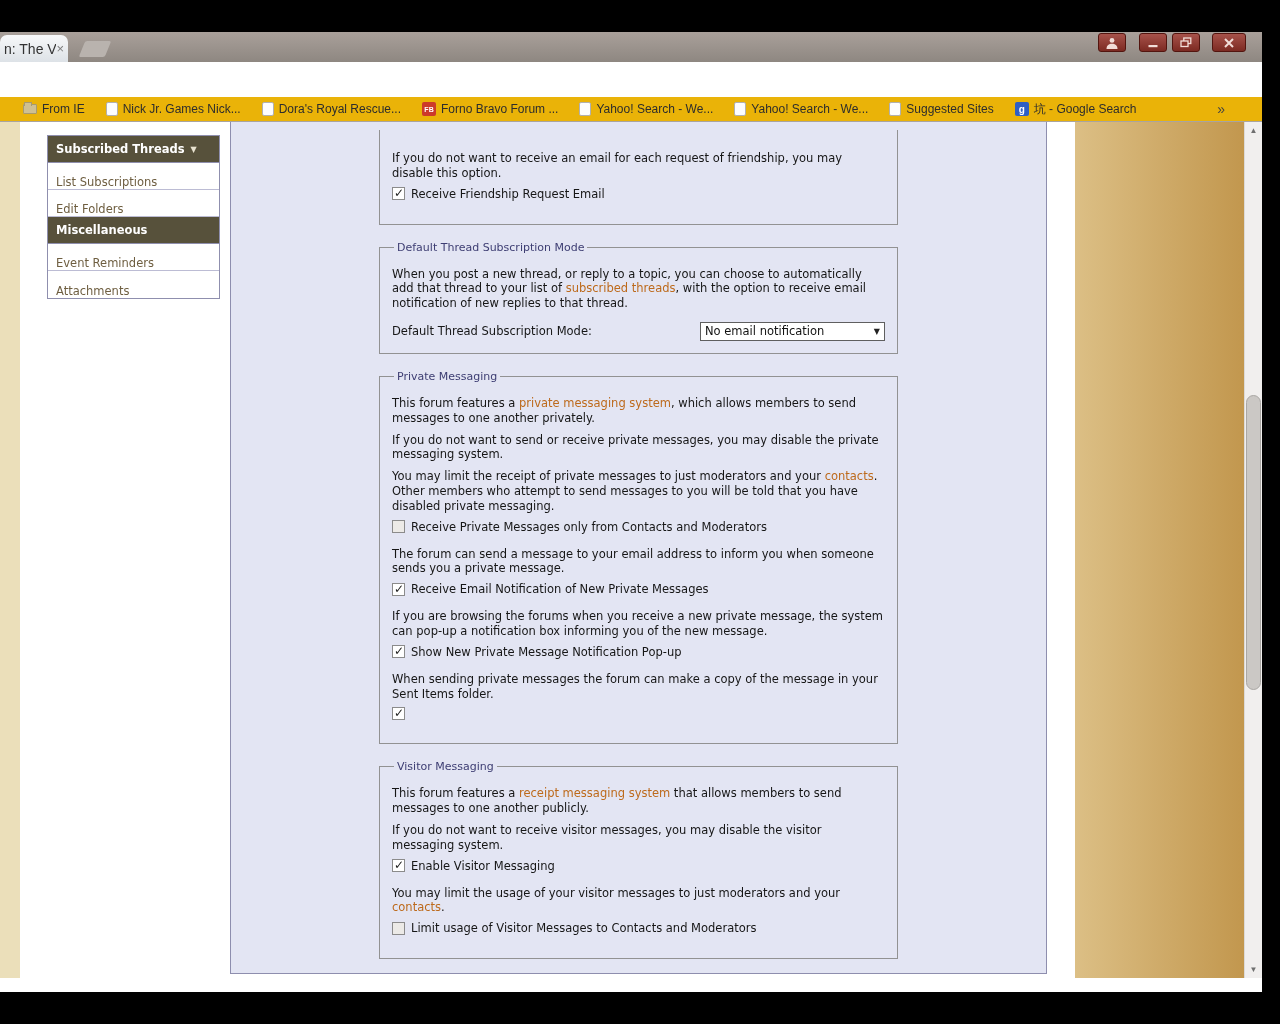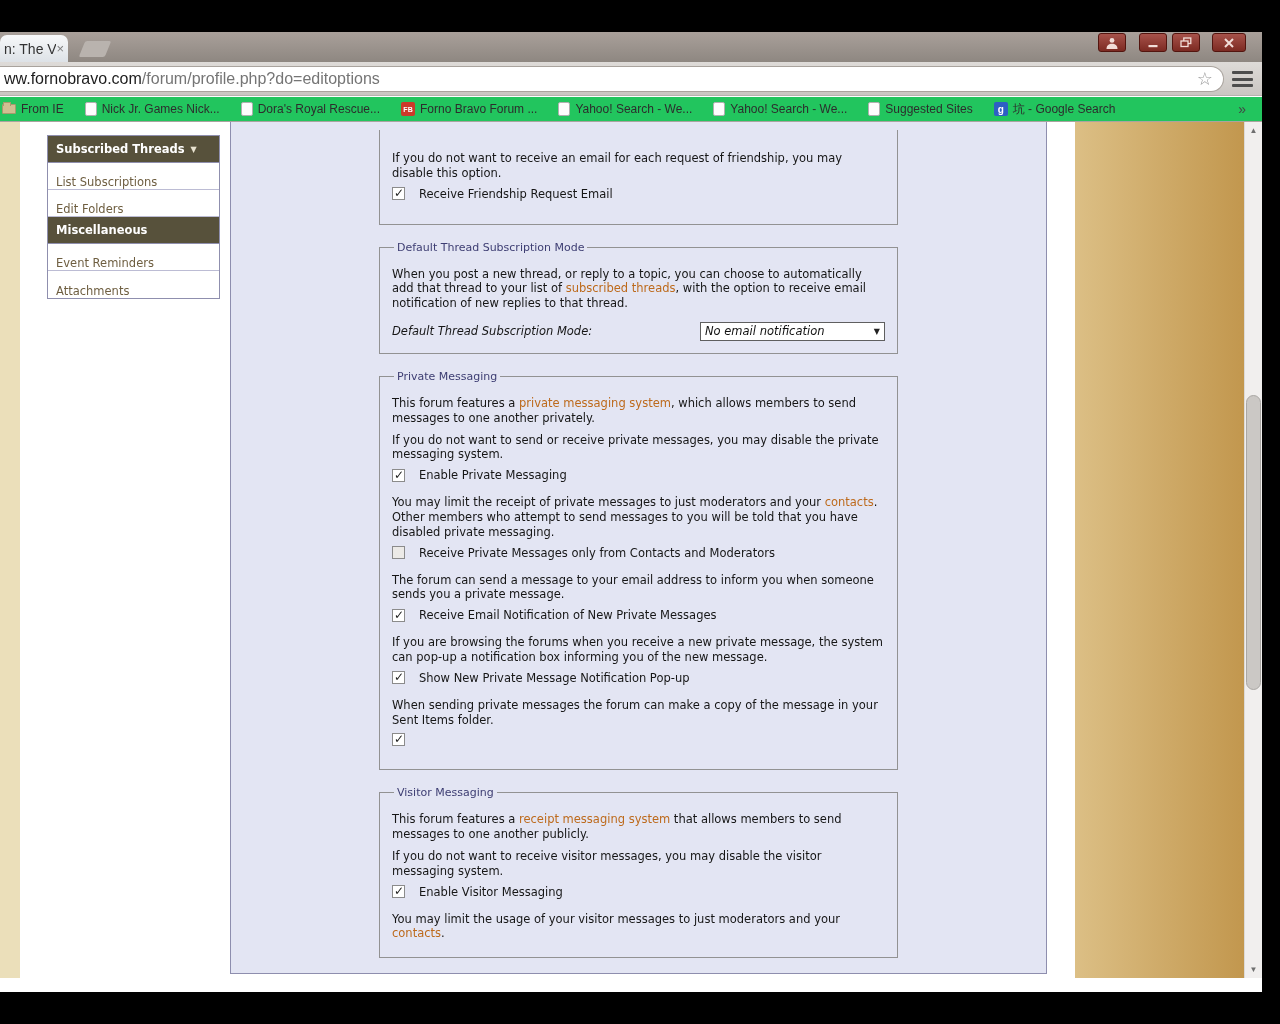--- a/index.html
+++ b/index.html
@@ -32,22 +32,22 @@
                border:1px solid #a9a39d; border-left:none; border-radius:0 13px 13px 0;
                display:flex; align-items:center; padding:0 34px 0 4px; }
   .url-host { font-size:16px; color:#1c1c1c; white-space:nowrap; }
   .url-path { font-size:16px; color:#757575; white-space:nowrap; }
   .star { position:absolute; right:10px; top:1px; font-size:18px; color:#9b9b9b; }
   .menu-btn { position:absolute; right:9px; top:9px; width:21px; height:16px;
               display:flex; flex-direction:column; justify-content:space-between; }
   .menu-btn i { display:block; height:3px; background:#4d4d4d; border-radius:1px; }
 
   
-  .bookmarks-bar { position:absolute; left:0; top:65px; width:100%; height:25px; background:#22c55e;
-                   border-bottom:1px solid #a9a49f; display:flex; align-items:center; padding:0 2px; }
+  .bookmarks-bar { position:absolute; left:0; top:65px; width:100%; height:25px; background:#eab308;
+                   border-bottom:1px solid #a9a49f; display:flex; align-items:center; padding:0 23px; }
   .bm { display:flex; align-items:center; margin-right:21px; white-space:nowrap; }
   .bm-label { font-size:12px; color:#2d2d2d; }
   .bm-icon { margin-right:5px; flex:none; }
   .page-icon { width:12px; height:14px; background:#fdfdfd; border:1px solid #b0b0b0; border-radius:2px; }
   .folder-icon { width:14px; height:10px; background:#cfc092; border:1px solid #a79a6d; border-radius:1px; position:relative; }
   .folder-icon::before { content:""; position:absolute; left:0; top:-3px; width:6px; height:3px; background:#cfc092; border:1px solid #a79a6d; border-bottom:none; }
   .fav-fb { width:14px; height:14px; background:#cc3a2a; color:#fff; font-size:7px; font-weight:bold;
             display:flex; align-items:center; justify-content:center; border-radius:2px; }
   .fav-google { width:14px; height:14px; background:#2e5fc4; color:#fff; font-size:10px; font-weight:bold;
                 display:flex; align-items:center; justify-content:center; border-radius:2px; }
@@ -86,22 +86,22 @@
   fieldset.first { border-top:none; margin-top:0; padding-top:14px; }
   legend { font-size:11px; color:#3d3d72; padding:0 3px; margin-left:2px; }
   .panel p { font-size:11.5px; line-height:14.8px; color:#161616; margin:7px 0 6px; }
   a.link { color:#bd6a1c; text-decoration:none; cursor:pointer; }
   .cb-row { display:flex; align-items:center; margin:0 0 13px; }
   .checkbox { width:13px; height:13px; border:1px solid #8b8b8b; background:#eceae7; margin-right:6px;
               position:relative; flex:none; }
   .checkbox.checked { background:#fff; }
   .checkbox.checked::after { content:"✓"; position:absolute; left:1px; top:-2px; font-size:12px;
                              color:#222; font-weight:bold; }
-  .cb-label { font-size:11.5px; color:#161616;margin-left:8px; }
-  .select-row { display:flex; align-items:center; justify-content:space-between; margin:11px 0 2px;font-style:italic; }
+  .cb-label { font-size:11.5px; color:#161616; }
+  .select-row { display:flex; align-items:center; justify-content:space-between; margin:11px 0 2px; }
   .select-label { font-size:11.5px; color:#161616; }
   .select { width:185px; height:19px; background:#fff; border:1px solid #5f5f5f; display:flex;
             align-items:center; justify-content:space-between; padding:0 4px; font-size:11.5px; color:#111; }
   .select-arrow { font-size:8px; color:#222; }
 </style>
 </head>
 <body>
 
 <div class="browser-window">
 
@@ -130,32 +130,20 @@
           </svg>
       </div>
       <div class="win-btn close">
         <svg width="12" height="10" viewBox="0 0 12 10">
             <path d="M2 1 L10 9 M10 1 L2 9" stroke="#f2ddd8" stroke-width="2"></path>
           </svg>
       </div>
     </div>
   </div>
 
-  <div class="toolbar">
-    <div class="url-field">
-      <span class="url-host">ww.fornobravo.com</span>
-        <span class="url-path">/forum/profile.php?do=editoptions</span>
-      <span class="star">☆</span>
-    </div>
-    <div class="menu-btn">
-        <i></i>
-        <i></i>
-        <i></i>
-      </div>
-  </div>
 
   <div class="bookmarks-bar">
     <div class="bm">
       <span class="bm-icon folder-icon"></span>
       <span class="bm-label">From IE</span>
     </div>
     <div class="bm">
       <span class="bm-icon page-icon"></span>
       <span class="bm-label">Nick Jr. Games Nick...</span>
     </div>
@@ -231,24 +219,20 @@
             <span>No email notification</span>
             <span class="select-arrow">▼</span>
           </div>
         </div>
       </fieldset>
 
       <fieldset>
         <legend>Private Messaging</legend>
         <p><span>This forum features a </span><a class="link">private messaging system</a><span>, which allows members to send messages to one another privately.</span></p>
         <p>If you do not want to send or receive private messages, you may disable the private messaging system.</p>
-        <div class="cb-row">
-          <span class="checkbox checked"></span>
-          <span class="cb-label">Enable Private Messaging</span>
-        </div>
         <p><span>You may limit the receipt of private messages to just moderators and your </span><a class="link">contacts</a><span>. Other members who attempt to send messages to you will be told that you have disabled private messaging.</span></p>
         <div class="cb-row">
           <span class="checkbox"></span>
           <span class="cb-label">Receive Private Messages only from Contacts and Moderators</span>
         </div>
         <p>The forum can send a message to your email address to inform you when someone sends you a private message.</p>
         <div class="cb-row">
           <span class="checkbox checked"></span>
           <span class="cb-label">Receive Email Notification of New Private Messages</span>
         </div>
@@ -265,20 +249,24 @@
 
       <fieldset>
         <legend>Visitor Messaging</legend>
         <p><span>This forum features a </span><a class="link">receipt messaging system</a><span> that allows members to send messages to one another publicly.</span></p>
         <p>If you do not want to receive visitor messages, you may disable the visitor messaging system.</p>
         <div class="cb-row">
           <span class="checkbox checked"></span>
           <span class="cb-label">Enable Visitor Messaging</span>
         </div>
         <p><span>You may limit the usage of your visitor messages to just moderators and your </span><a class="link">contacts</a><span>.</span></p>
+        <div class="cb-row">
+          <span class="checkbox"></span>
+          <span class="cb-label">Limit usage of Visitor Messages to Contacts and Moderators</span>
+        </div>
       </fieldset>
 
     </div>
 
     <div class="scrollbar">
       <div class="sb-btn up">▲</div>
       <div class="sb-thumb"></div>
       <div class="sb-btn down">▼</div>
     </div>
   </div>

